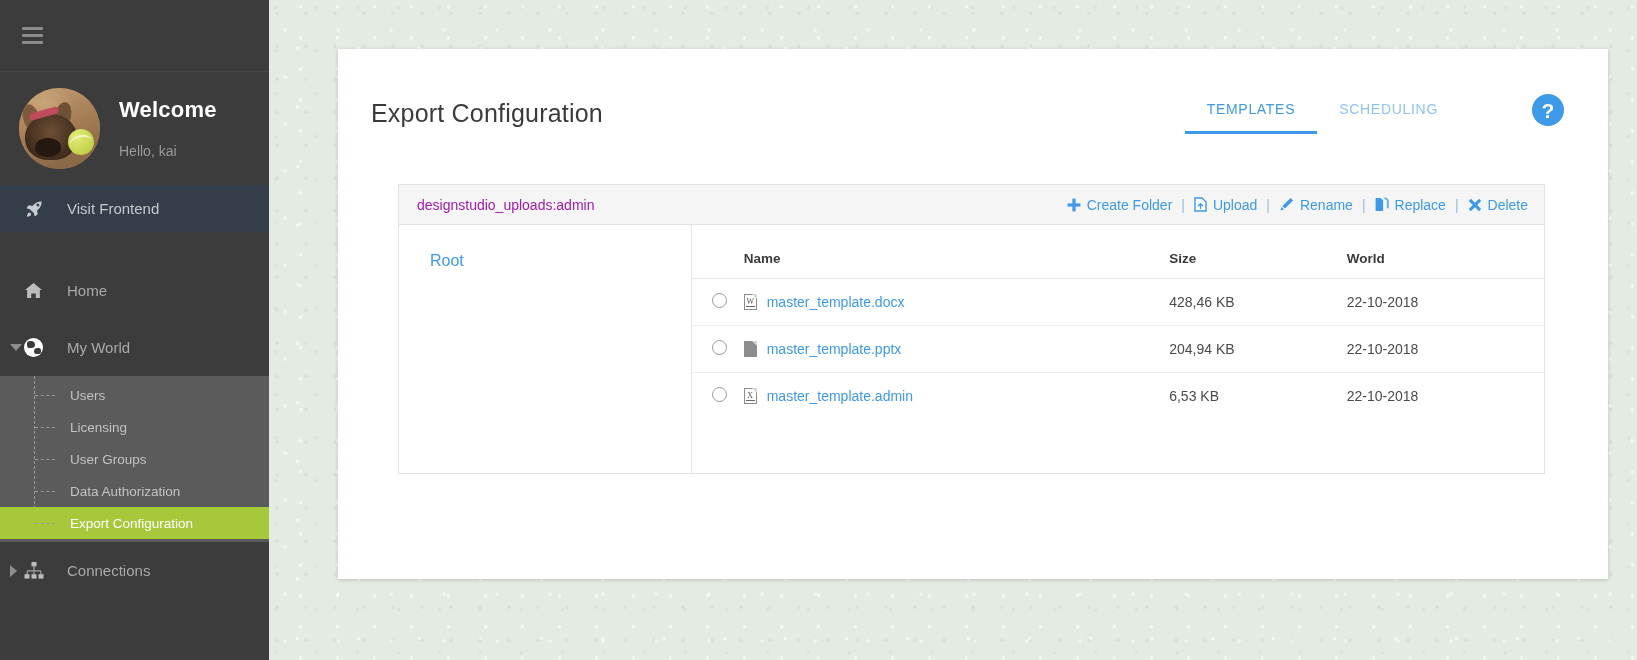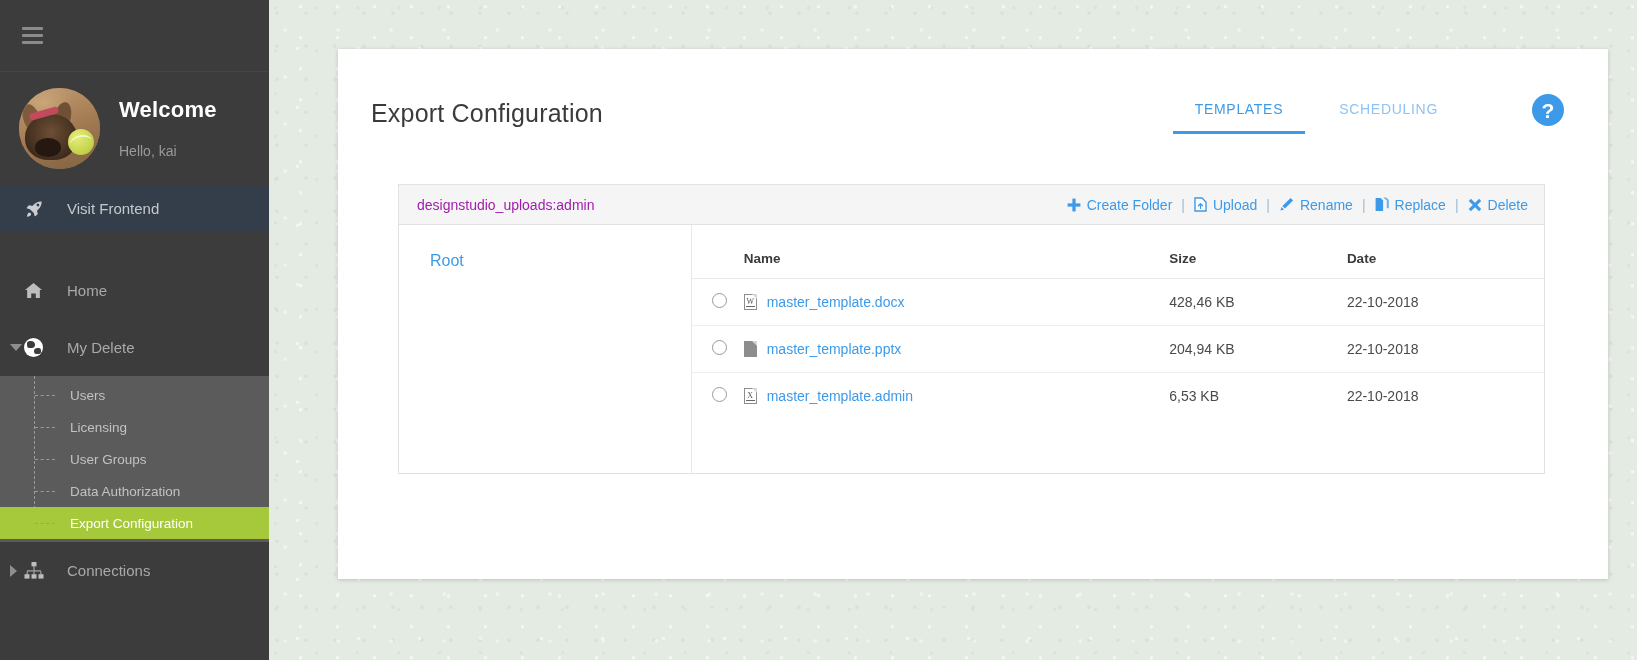--- a/index.html
+++ b/index.html
@@ -280,21 +280,21 @@
     font-size: 25px;
     color: #3b3b3b;
     font-weight: normal;
     letter-spacing: .2px;
   }
   #tabs {
     position: absolute;
     right: 148px;
     top: 52px;
     display: flex;
-    gap: 12px;
+    gap: 0;
   }
   .tab {
     font-size: 14px;
     letter-spacing: .7px;
     padding: 0 22px 14px 22px;
     cursor: pointer;
     color: #8ec3f5;
   }
   .tab.active {
     color: #3d9ae8;
@@ -510,21 +510,21 @@
       </svg>
     </span>
     <span>Home</span>
   </div>
 
   <div class="nav-item expanded">
     <span class="caret down"></span>
     <span class="nav-icon">
       <span id="globe-icon"></span>
     </span>
-    <span>My Delete</span>
+    <span>My World</span>
   </div>
 
   <div id="submenu">
     <div class="sub-item">
       <span>Users</span>
     </div>
     <div class="sub-item">
       <span>Licensing</span>
     </div>
     <div class="sub-item">
@@ -646,21 +646,21 @@
         <span id="tree-root">Root</span>
       </div>
 
       <div id="table-col">
         <table class="files">
           <thead>
             <tr>
               <th class="col-radio"></th>
               <th class="col-name">Name</th>
               <th class="col-size">Size</th>
-              <th class="col-date">Date</th>
+              <th class="col-date">World</th>
             </tr>
           </thead>
           <tbody>
             <tr>
               <td class="col-radio">
                 <span class="radio"></span>
               </td>
               <td class="col-name">
                 <span class="file-cell">
                   <span class="fileicon">

